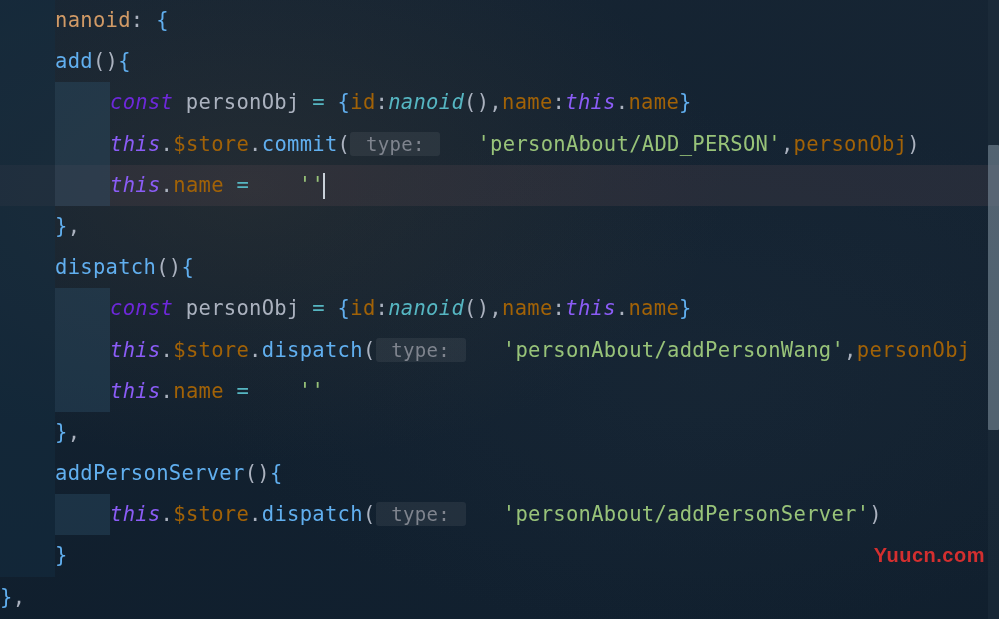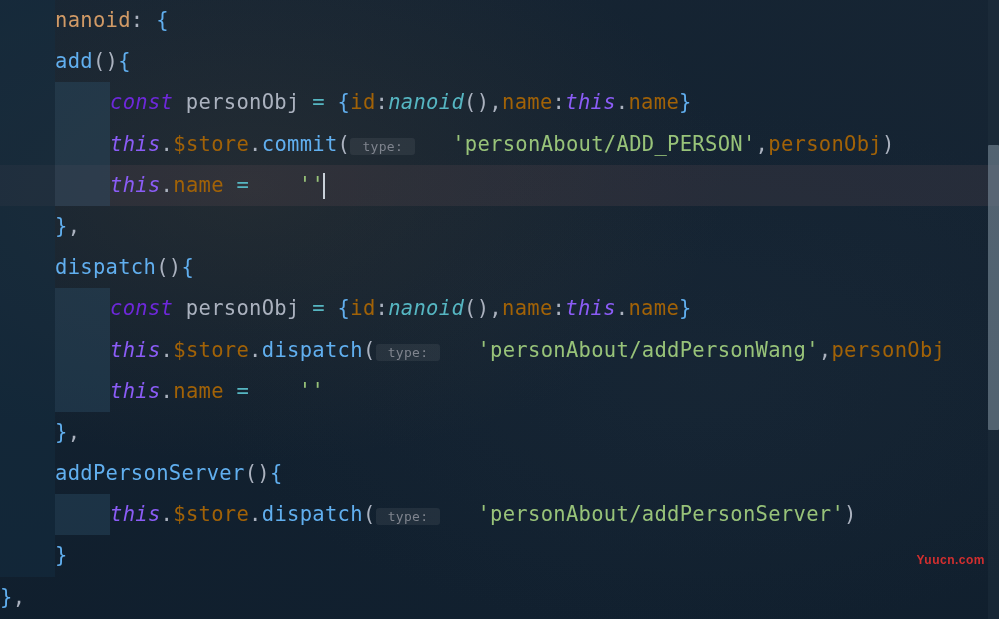--- a/index.html
+++ b/index.html
@@ -71,21 +71,21 @@
     .tok-operator { color: #56b6c2; }
     .tok-this { color: #8b5cf6; font-style: italic; }
     .tok-func { color: #61afef; }
     .tok-func-it { color: #56b6c2; font-style: italic; }
     .tok-string { color: #98c379; padding-left: 37px; }
     .tok-hint { 
       color: #7f848e; 
       background: rgba(127, 132, 142, 0.15);
       padding: 1px 4px;
       border-radius: 3px;
-      font-size: 13px;
+      font-size: 19px;
       font-style: normal;
     }
     
     .cursor {
       display: inline-block;
       width: 1.5px;
       height: 26px;
       background: #c9d1d9;
       vertical-align: middle;
       margin-left: -1px;
@@ -108,21 +108,21 @@
       height: 285px;
       background: rgba(130, 145, 160, 0.55);
       border-radius: 1px;
     }
     
     .watermark {
       position: absolute;
       right: 14px;
       bottom: 52px;
       font-family: Arial, sans-serif;
-      font-size: 12px;
+      font-size: 20px;
       font-weight: bold;
       letter-spacing: 0.5px;
       color: #d32f2f;
       pointer-events: none;
     }
   </style>
 </head>
 <body>
 
 <div class="bg-overlay"></div>

